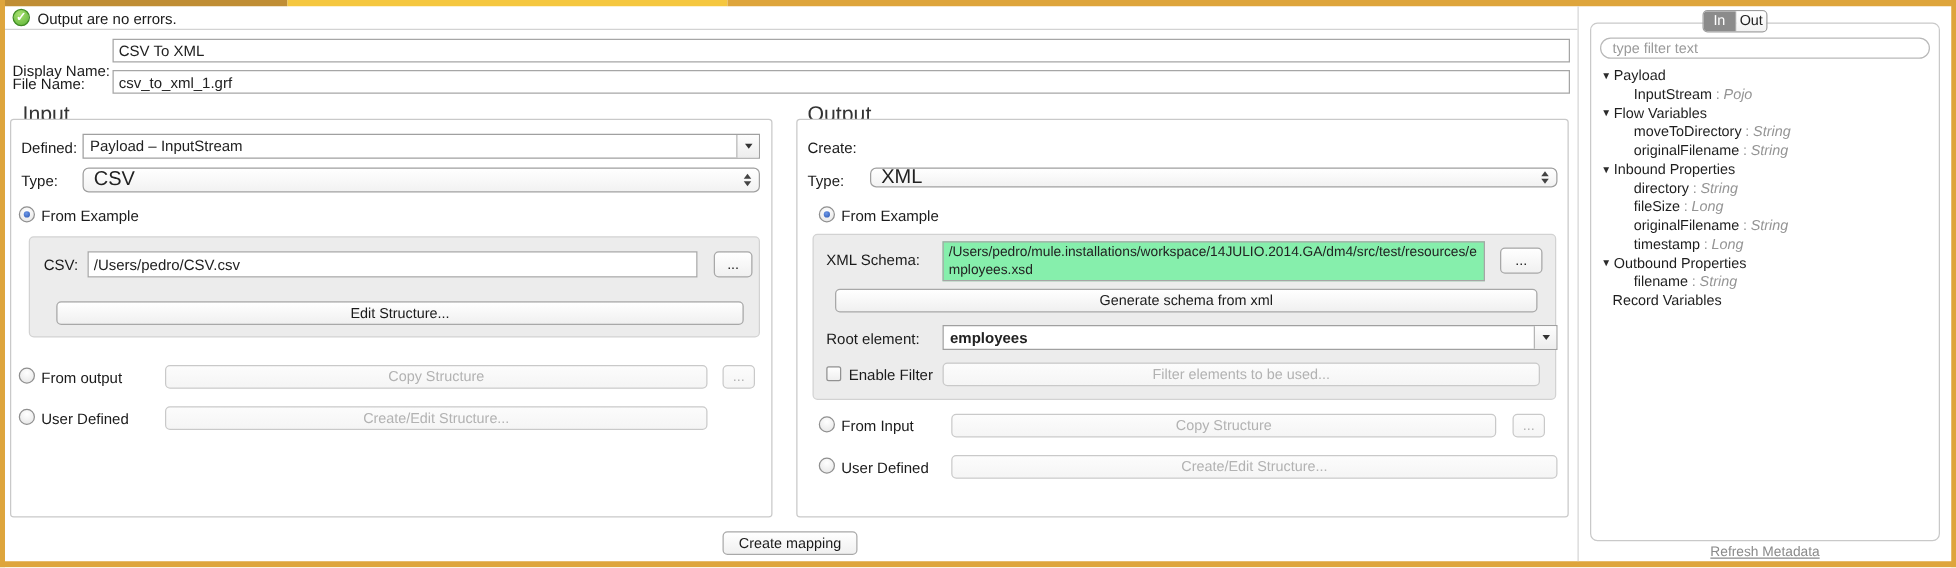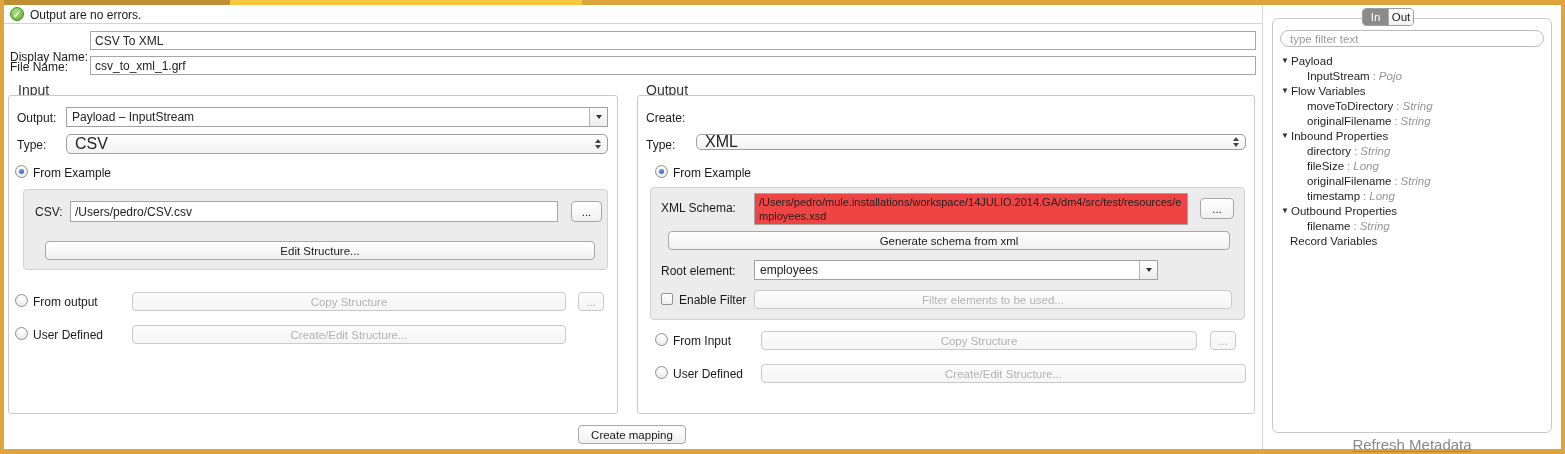--- a/index.html
+++ b/index.html
@@ -5,21 +5,21 @@
   :root{
     --accent:#dea53c; --accent-dark:#c08e35; --accent-bright:#f5c73f;
     --status-green:#5cb336; --tab-active:#8b8b8b; --link-gray:#8a8a8a;
     --type-gray:#949494; --disabled-text:#b2b2b2;
   }
   *{margin:0;padding:0;box-sizing:border-box;}
   body{font-family:"Liberation Sans",sans-serif;background:#fff;}
   .stage{position:relative;width:1565px;height:454px;background:#fff;overflow:hidden;}
 
   .lbl{position:absolute;font-size:12px;color:#1a1a1a;white-space:nowrap;}
-  .sec-lbl{position:absolute;font-size:14px;color:#333;white-space:nowrap;}
+  .sec-lbl{position:absolute;font-size:17px;color:#333;white-space:nowrap;}
 
   .tfield{position:absolute;background:#fff;border:1px solid #a6a6a6;font-size:12px;color:#222;
     padding:0 4px;font-family:"Liberation Sans",sans-serif;}
   .groupbox{position:absolute;border:1px solid #c9c9c9;border-radius:3px;background:#fff;}
   .panel{position:absolute;background:#ececec;border:1px solid #d2d2d2;border-radius:4px;}
 
   .combo{position:absolute;background:#fff;border:1px solid #a0a0a0;display:flex;align-items:center;}
   .combo .ctext{flex:1;font-size:12px;color:#222;padding-left:5px;white-space:nowrap;overflow:hidden;}
   .combo .arrowbox{width:18px;align-self:stretch;border-left:1px solid #b5b5b5;display:flex;
     align-items:center;justify-content:center;background:linear-gradient(#fdfdfd,#ededed);}
@@ -65,22 +65,22 @@
 
   .tree{position:absolute;}
   .tree-row{height:15px;display:flex;align-items:center;font-size:11.5px;color:#1e1e1e;white-space:nowrap;}
   .tree-row.group{padding-left:9px;}
   .tree-row.plain{padding-left:18px;}
   .tree-row.child{padding-left:35px;}
   .tree-row .tri{font-size:8px;color:#2b2b2b;width:10px;display:inline-block;}
   .tree-sep{color:var(--type-gray);margin:0 3px;}
   .tree-type{font-style:italic;color:var(--type-gray);}
 
-  .link{position:absolute;font-size:15px;color:var(--link-gray);text-decoration:underline;text-align:center;}
-  .schemafield{position:absolute;background:#ef4444;border:1px solid #a6a6a6;font-size:11px;line-height:14px;
+  .link{position:absolute;font-size:11px;color:var(--link-gray);text-decoration:underline;text-align:center;}
+  .schemafield{position:absolute;background:#86efac;border:1px solid #a6a6a6;font-size:11px;line-height:14px;
     color:#222;padding:1px 4px;word-break:break-all;}
 </style>
 </head>
 <body>
 
 <div class="stage">
 
   <div class="topstrip" style="left:0;width:230px;background:var(--accent-dark);"></div>
   <div class="topstrip" style="left:230px;width:352px;background:var(--accent-bright);"></div>
   <div class="topstrip" style="left:582px;width:983px;background:var(--accent);"></div>
@@ -93,21 +93,21 @@
   <div class="hsep" style="left:4px;top:23px;width:1258px;"></div>
 
   <div class="lbl" style="left:10px;top:35px;margin-top:15px;">Display Name:</div>
   <input class="tfield" style="left: 90px; top: 31px; width: 1166px; height: 19px;" value="CSV To XML">
   <div class="lbl" style="left:10px;top:60px;">File Name:</div>
   <input class="tfield" style="left: 90px; top: 56px; width: 1166px; height: 19px;" value="csv_to_xml_1.grf">
 
   <div class="sec-lbl" style="left:18px;top:82px;">Input</div>
   <div class="groupbox" style="left:8px;top:95px;width:610px;height:319px;"></div>
 
-  <div class="lbl" style="left:17px;top:111px;">Output:</div>
+  <div class="lbl" style="left:17px;top:111px;">Defined:</div>
   <div class="combo" style="left:66px;top:107px;width:542px;height:20px;">
     <span class="ctext">Payload – InputStream</span>
     <span class="arrowbox">
         <i class="tri-down"></i>
       </span>
   </div>
 
   <div class="lbl" style="left:17px;top:138px;">Type:</div>
   <div class="rcombo" style="left:66px;top:134px;width:542px;height:20px;">
     <span class="ctext">CSV</span>
@@ -152,21 +152,21 @@
   <div class="radio sel" style="left:655px;top:165px;"></div>
   <div class="lbl" style="left:673px;top:166px;">From Example</div>
 
   <div class="panel" style="left:650px;top:187px;width:595px;height:133px;"></div>
   <div class="lbl" style="left:661px;top:201px;">XML Schema:</div>
   <div class="schemafield" style="left:754px;top:193px;width:434px;height:32px;">/Users/pedro/mule.installations/workspace/14JULIO.2014.GA/dm4/src/test/resources/employees.xsd</div>
   <button class="btn" style="left:1200px;top:198px;width:34px;height:21px;">...</button>
   <button class="btn" style="left:668px;top:231px;width:562px;height:19px;">Generate schema from xml</button>
 
   <div class="lbl" style="left:661px;top:264px;">Root element:</div>
-  <div class="combo" style="left:754px;top:260px;width:404px;height:20px;">
+  <div class="combo" style="left:754px;top:260px;width:492px;height:20px;font-weight:bold;">
     <span class="ctext">employees</span>
     <span class="arrowbox">
         <i class="tri-down"></i>
       </span>
   </div>
 
   <div class="checkbox" style="left:661px;top:293px;"></div>
   <div class="lbl" style="left:679px;top:293px;">Enable Filter</div>
   <button class="btn disabled" style="left:754px;top:290px;width:478px;height:19px;">Filter elements to be used...</button>
 

